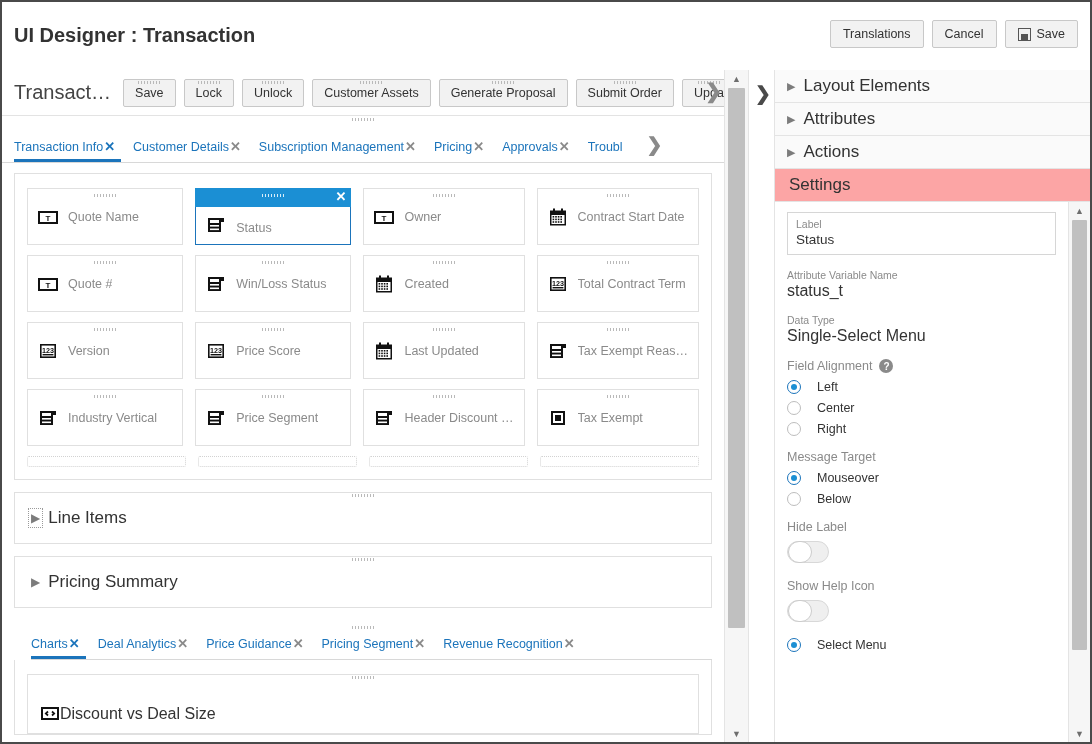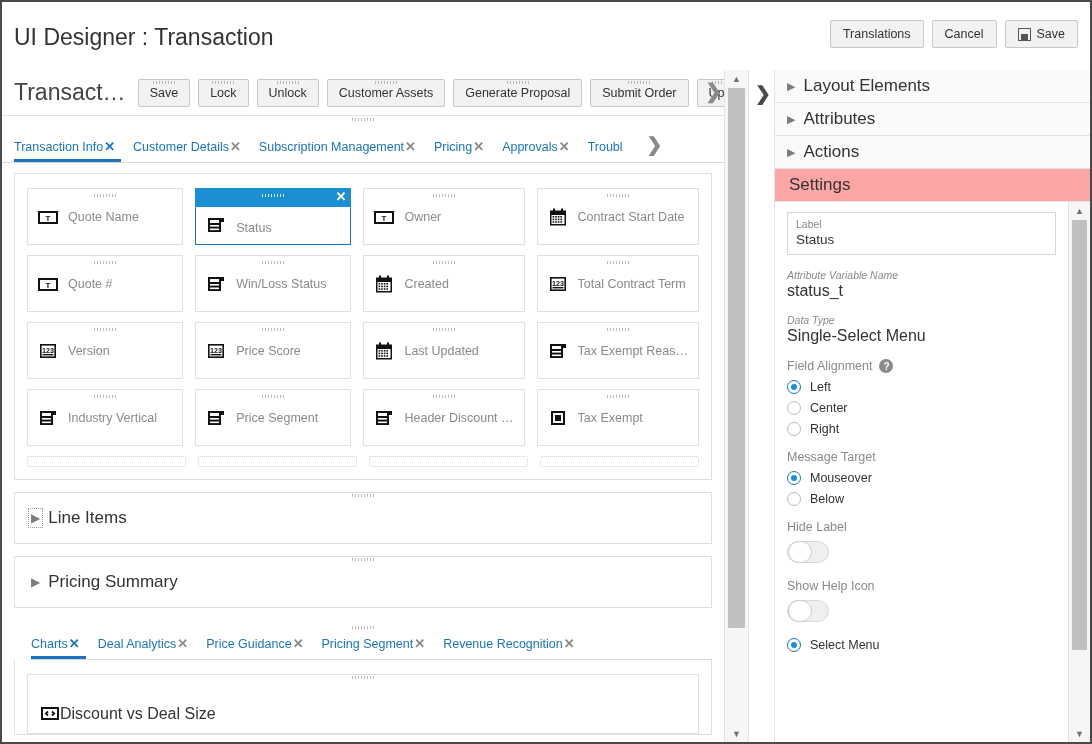--- a/index.html
+++ b/index.html
@@ -16,21 +16,21 @@
     width:1092px; height:744px;
     border:2px solid #4a4a4a;
     background:#ffffff;
     overflow:hidden;
   }
 
   
   .topbar { position:relative; height:68px; }
   .page-title {
     position:absolute; left:12px; top:22px;
-    font-size:23px; color:#333; font-weight:400; white-space:nowrap;
+    font-size:20px; color:#333; font-weight:700; white-space:nowrap;
   }
   .top-actions { position:absolute; right:12px; top:18px; display:flex; gap:8px; }
   .btn {
     background:#f2f2f2; border:1px solid #c8c8c8; border-radius:2px;
     font-size:12.5px; color:#333; padding:6px 12px; line-height:14px;
     font-family:"Liberation Sans", sans-serif; cursor:pointer; white-space:nowrap;
   }
   .btn.with-icon { display:flex; align-items:center; gap:6px; }
   .save-glyph { display:inline-block; width:13px; height:13px; position:relative; }
   .save-glyph::before {
@@ -46,21 +46,21 @@
 
   
   .canvas-wrap { position:relative; width:746px; height:100%; background:#fff; }
   .canvas-scroll { position:absolute; left:0; top:0; right:24px; bottom:0; overflow:hidden; }
 
   
   .action-strip {
     position:relative; height:46px; border-bottom:1px solid #e3e3e3;
     display:flex; align-items:center; padding-left:12px; overflow:hidden;
   }
-  .entity-name { font-size:23px; color:#444; margin-right:12px; white-space:nowrap; }
+  .entity-name { font-size:20px; color:#444; margin-right:12px; white-space:nowrap; }
   .abtn-list { display:flex; gap:8px; align-items:center; }
   .abtn {
     position:relative; background:#f2f2f2; border:1px solid #c8c8c8; border-radius:2px;
     font-size:12.5px; color:#333; padding:7px 11px 6px; line-height:13px; white-space:nowrap;
     cursor:pointer;
   }
   .grip {
     position:absolute; left:50%; transform:translateX(-50%); top:1px;
     width:22px; height:3px;
     background-image:repeating-linear-gradient(to right,#b9b9b9 0 1px,transparent 1px 3px);
@@ -170,30 +170,30 @@
   .acc-item .atxt { font-size:17px; color:#333; }
   .acc-item.plain { background:#fca5a5; cursor:default; padding-left:14px; }
 
   .settings-body { position:absolute; left:0; right:22px; top:132px; bottom:0; padding:10px 12px 0 12px; overflow:hidden; }
   .ffield {
     border:1px solid #d6d6d6; background:#fff; padding:5px 8px 6px; margin-bottom:14px;
   }
   .ffield .flab { font-size:10.5px; color:#8a8a8a; line-height:13px; }
   .ffield .fval { font-size:13.5px; color:#333; line-height:17px; }
   .rofield { margin-bottom:14px; }
-  .rofield .flab { font-size:10.5px; color:#8a8a8a; line-height:13px;font-style:italic; }
+  .rofield .flab { font-size:10.5px; color:#8a8a8a; line-height:13px; }
   .rofield .fval { font-size:16px; color:#333; line-height:18px; }
 
   .grp-label { font-size:12.5px; color:#8a8a8a; margin:0 0 7px 0; display:flex; align-items:center; gap:7px; }
   .help-badge {
     width:14px; height:14px; border-radius:50%; background:#8a8a8a; color:#fff;
     font-size:10px; font-weight:bold; display:flex; align-items:center; justify-content:center;
     cursor:pointer;
   }
-  .radio-row { display:flex; align-items:center; gap:9px; margin-bottom:7px; cursor:pointer; }
+  .radio-row { display:flex; align-items:center; gap:16px; margin-bottom:7px; cursor:pointer; }
   .radio {
     width:14px; height:14px; border-radius:50%; border:1px solid #bdbdbd; background:#fff;
     flex:none; position:relative;
   }
   .radio.on { border-color:#1b74bb; }
   .radio.on::after {
     content:""; position:absolute; left:3px; top:3px; width:6px; height:6px;
     border-radius:50%; background:#1b8fd4;
   }
   .radio-row .rlab { font-size:12.5px; color:#333; }

